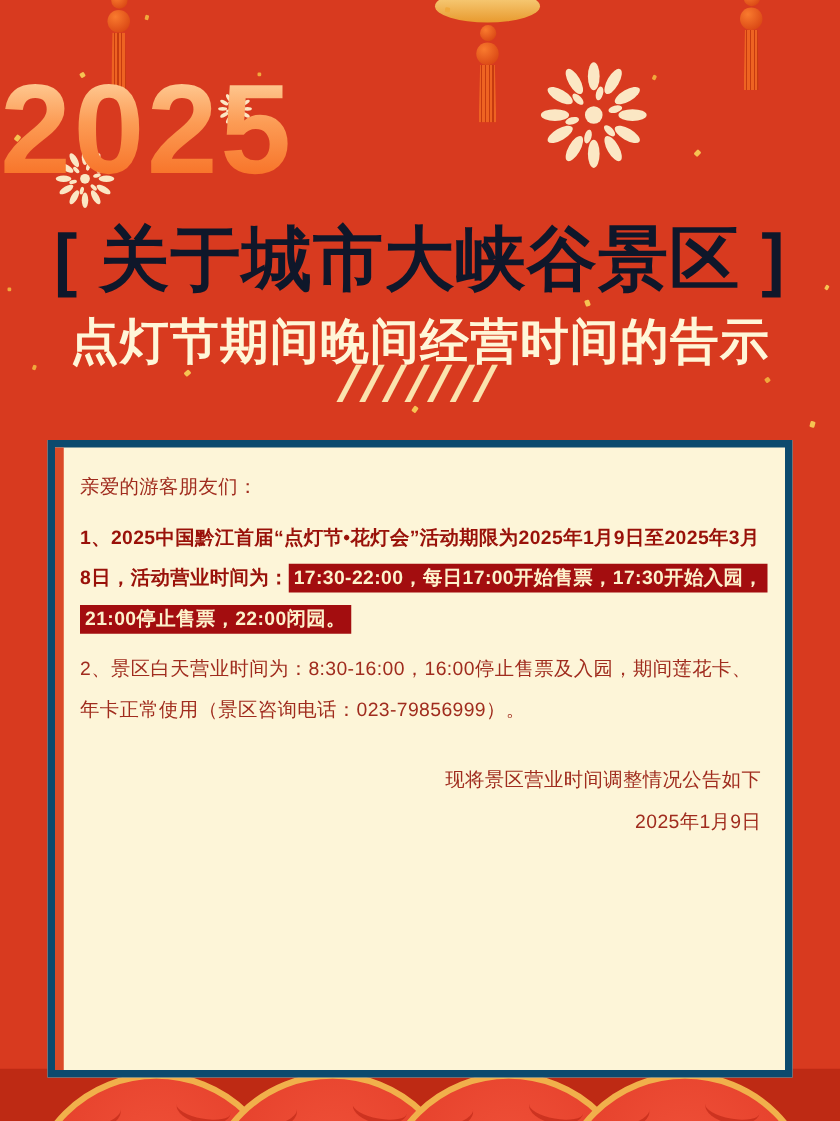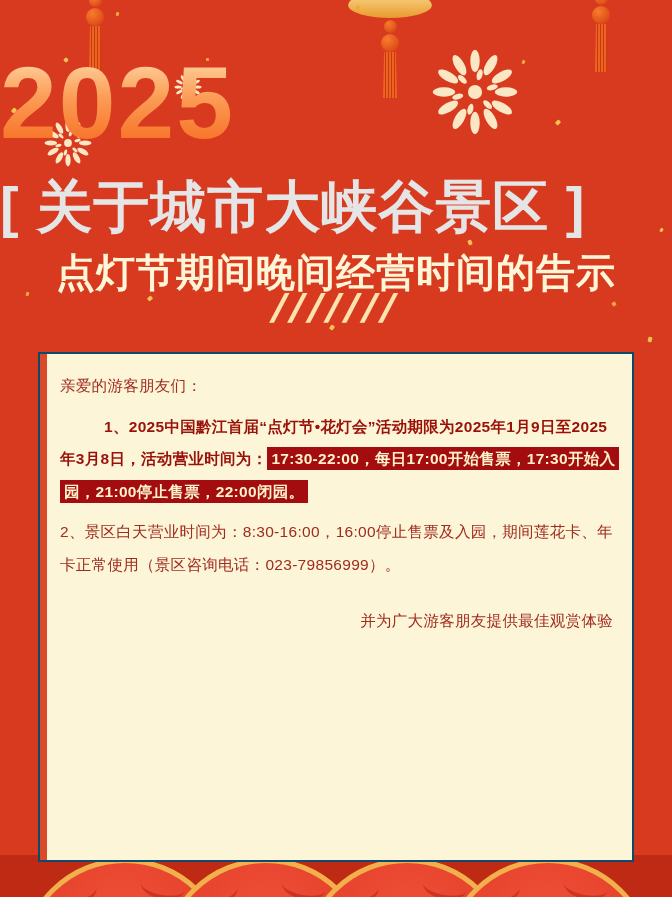--- a/index.html
+++ b/index.html
@@ -42,45 +42,45 @@
   
   .speck{position:absolute; z-index:1; border-radius:1px;}
   
   .year{
     position:absolute; top:52px; left:0; width:100%; text-align:left; z-index:2;
     font-size:102px; font-weight:800; line-height:1; letter-spacing:2px;
     background:linear-gradient(180deg,#FFDCAC 0%,#FC9C55 45%,#F6671B 100%);
     -webkit-background-clip:text; background-clip:text; color:transparent;
   }
   .main-title{
-    position:absolute; top:172px; left:0; width:100%; text-align:left; z-index:2;
-    font-size:56px; font-weight:900; letter-spacing:1px; color:#e5e5e5; line-height:1.25;
+    position:absolute; top:172px; left:0; width:100%; text-align:center; z-index:2;
+    font-size:56px; font-weight:900; letter-spacing:1px; color:#0f172a; line-height:1.25;
   }
   .subtitle{
     position:absolute; top:246px; left:0; width:100%; text-align:center; z-index:2;
     font-size:39px; font-weight:800; letter-spacing:1px; color:#FFF6D8;
   }
   .slash-divider{
     position:absolute; top:286px; left:0; width:100%; text-align:center; z-index:2;
     font-size:40px; font-weight:800; font-style:italic; letter-spacing:7px;
     color:#FBE3AE; transform:skewX(-8deg);
   }
   
   .notice-box{
     position:absolute; left:38px; top:352px; width:596px; height:510px; z-index:3;
-    background:#FDF5D8; border:2px solid #0c4a6e; box-sizing:border-box;
+    background:#FDF5D8; border:6px solid #0c4a6e; box-sizing:border-box;
   }
   .notice-inner{
     height:100%; box-sizing:border-box;
     border-left:7px solid #DB4A28;
     padding:16px 13px 0 13px;
     color:#A02C1E; font-size:15.5px; line-height:2.1; letter-spacing:0.3px;
   }
   .notice-inner p{margin:0 0 8px 0;}
-  .para-bold{color:#991109; font-weight:700;margin-left:44px;}
+  .para-bold{color:#991109; font-weight:700;}
   .hl{
     background:#A30D0F; color:#FDF2CC; font-weight:700;
     padding:3px 4px; box-decoration-break:clone; -webkit-box-decoration-break:clone;
   }
   .closing{margin-top:10px;}
   .signature{margin-top:24px; text-align:right; padding-right:6px;}
   .signature div{line-height:2.1;}
   
   .bottom-strip{position:absolute; left:0; right:0; bottom:0; height:42px; background:#BE2A14; z-index:1;}
   .scallop{
@@ -181,18 +181,19 @@
   <div class="scallop" style="left:161px"></div>
   <div class="scallop" style="left:302px"></div>
   <div class="scallop" style="left:443px"></div>
 
   <div class="notice-box">
     <div class="notice-inner">
       <p>亲爱的游客朋友们：</p>
       <p><span class="para-bold">1、2025中国黔江首届“点灯节•花灯会”活动期限为2025年1月9日至2025年3月8日，活动营业时间为：</span><span class="hl">17:30-22:00，每日17:00开始售票，17:30开始入园，21:00停止售票，22:00闭园。</span></p>
       <p>2、景区白天营业时间为：8:30-16:00，16:00停止售票及入园，期间莲花卡、年卡正常使用（景区咨询电话：023-79856999）。</p>
       <div class="signature">
-        <div>并为广大游客朋友提供最佳观赏体验</div>
+        <div>现将景区营业时间调整情况公告如下</div>
+        <div>2025年1月9日</div>
       </div>
     </div>
   </div>
 
 </div>
 
 </body></html>

